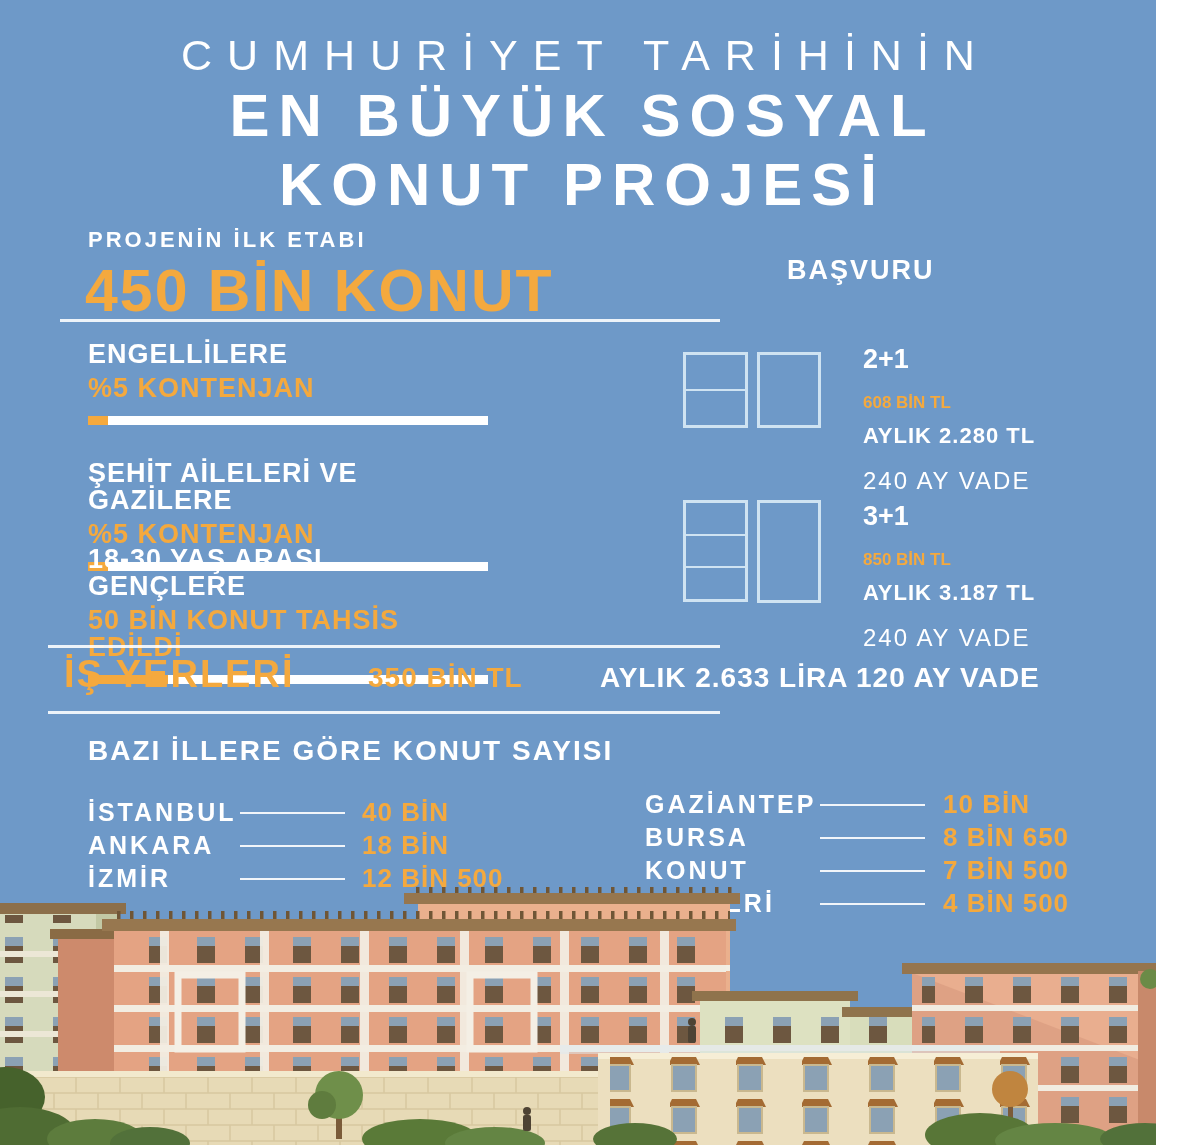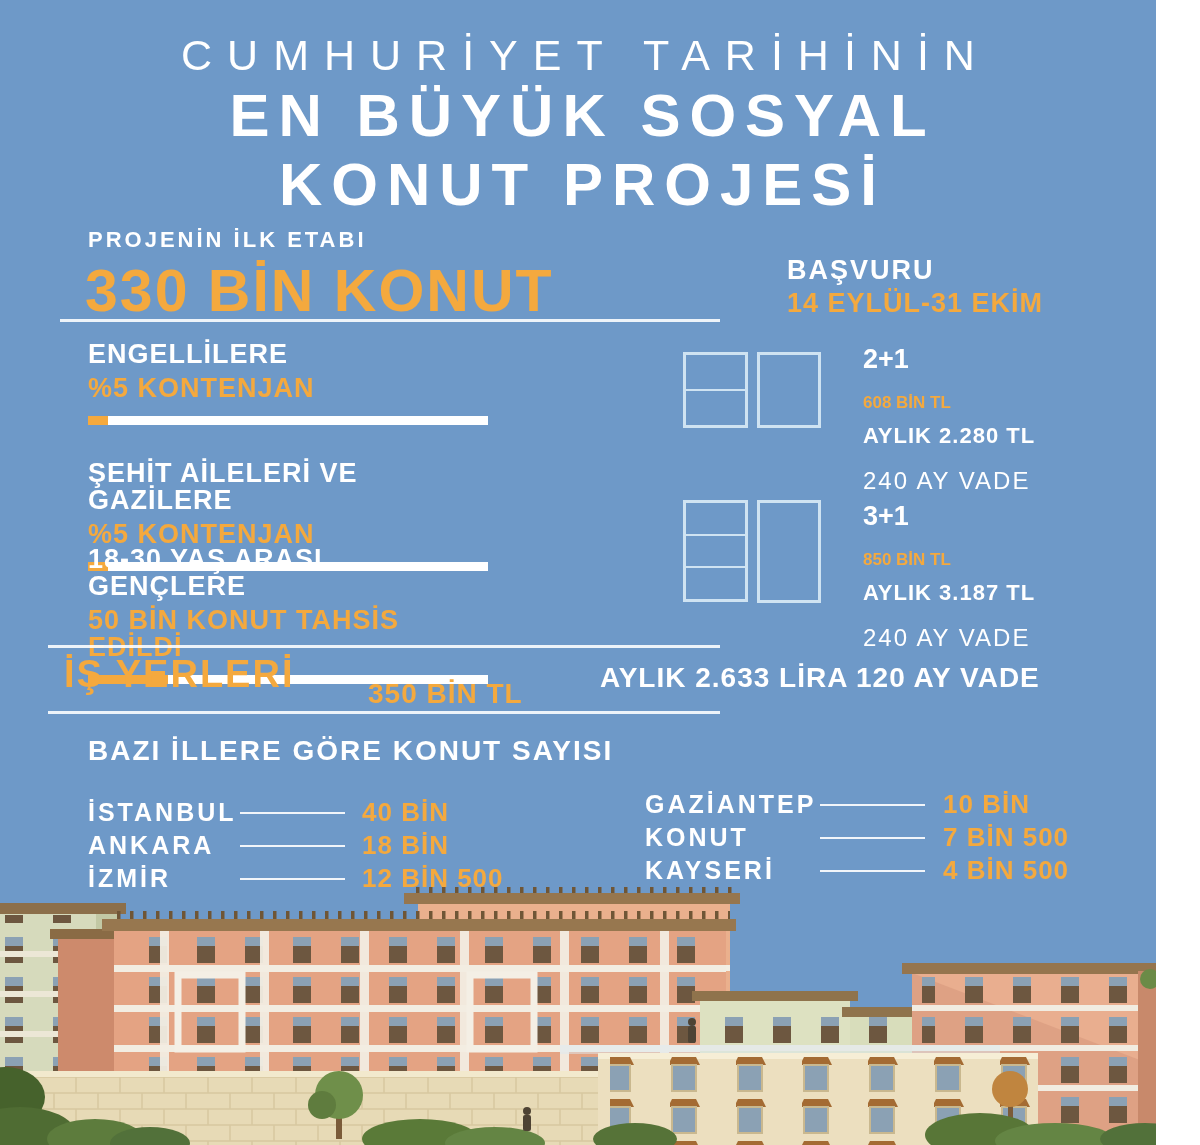--- a/index.html
+++ b/index.html
@@ -47,21 +47,21 @@
   .apt-type{font-size:27px;font-weight:700;}
   .apt-price{font-size:17px;font-weight:700;color:var(--orange);margin-top:21px;}
   .apt-monthly{font-size:22px;font-weight:700;margin-top:14px;letter-spacing:1px;}
   .apt-term{font-size:24px;font-weight:400;letter-spacing:2px;margin-top:22px;}
 
   
   .wz-top{left:48px;top:645px;width:672px;}
   .wz-bottom{left:48px;top:711px;width:672px;}
   .workplaces{position:absolute;left:0;top:655px;width:1200px;height:52px;line-height:1;}
   .wz-title{position:absolute;left:64px;top:0;font-size:38px;font-weight:700;letter-spacing:2px;color:var(--orange);}
-  .wz-price{position:absolute;left:368px;top:25px;font-size:28px;font-weight:700;letter-spacing:1px;color:var(--orange);}
+  .wz-price{position:absolute;left:368px;top:9px;font-size:28px;font-weight:700;letter-spacing:1px;color:var(--orange);}
   .wz-monthly{position:absolute;left:600px;top:9px;font-size:28px;font-weight:700;letter-spacing:1px;}
   .wz-term{position:absolute;left:856px;top:9px;font-size:28px;font-weight:700;letter-spacing:1px;}
 
   
   .cities-title{position:absolute;left:88px;top:735px;font-size:28px;font-weight:700;letter-spacing:2px;}
   .city-col{position:absolute;}
   .col-left{left:88px;top:796px;}
   .col-right{left:645px;top:788px;}
   .city-row{display:grid;align-items:center;height:33px;}
   .col-left .city-row{grid-template-columns:152px 122px auto;}
@@ -79,27 +79,26 @@
 <div class="page">
 
   <header>
     <div class="title-light">CUMHURİYET TARİHİNİN</div>
     <div class="title-bold">EN BÜYÜK SOSYAL</div>
     <div class="title-bold">KONUT PROJESİ</div>
   </header>
 
   <section class="first-stage">
     <div class="fs-label">PROJENİN İLK ETABI</div>
-    <div class="fs-value">330 BİN KONUT</div>
+    <div class="fs-value">450 BİN KONUT</div>
   </section>
   <div class="rule rule-top"></div>
 
   <section class="application">
     <div class="app-label">BAŞVURU</div>
-    <div class="app-dates">14 EYLÜL-31 EKİM</div>
   </section>
 
   <section class="quota q1">
     <div class="q-title">ENGELLİLERE</div>
     <div class="q-sub">%5 KONTENJAN</div>
     <div class="bar">
         <div class="bar-fill" style="width: 5%;"></div>
       </div>
   </section>
 
@@ -179,20 +178,25 @@
       <span class="city-dash"></span>
       <span class="city-value">12 BİN 500</span>
     </div>
   </div>
 
   <div class="city-col col-right">
     <div class="city-row">
       <span class="city-name">GAZİANTEP</span>
       <span class="city-dash"></span>
       <span class="city-value">10 BİN</span>
+    </div>
+    <div class="city-row">
+      <span class="city-name">BURSA</span>
+      <span class="city-dash"></span>
+      <span class="city-value">8 BİN 650</span>
     </div>
     <div class="city-row">
       <span class="city-name">KONUT</span>
       <span class="city-dash"></span>
       <span class="city-value">7 BİN 500</span>
     </div>
     <div class="city-row">
       <span class="city-name">KAYSERİ</span>
       <span class="city-dash"></span>
       <span class="city-value">4 BİN 500</span>

